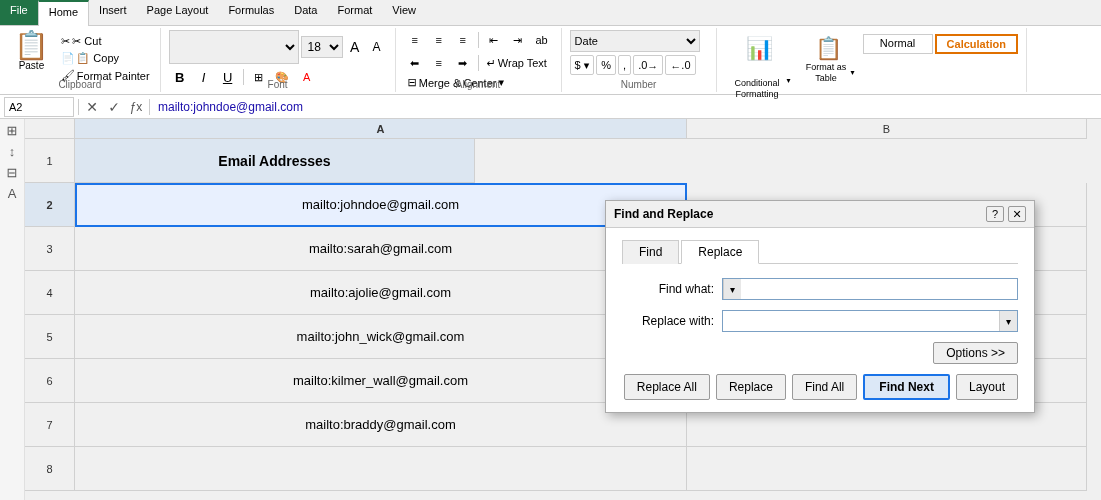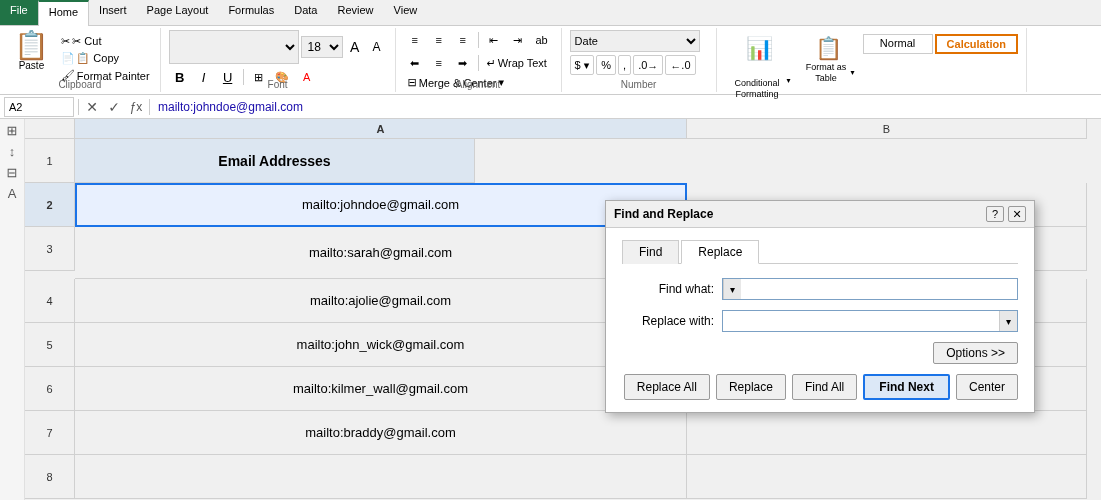--- a/index.html
+++ b/index.html
@@ -10,21 +10,21 @@
 
 <div>
 
   <div style="display:flex; height:26px; background:#f0f0f0; border-bottom:1px solid #ccc;">
     <div style="padding:4px 10px; font-size:11px; cursor:pointer; background:#217346; color:#fff;">File</div>
     <div style="padding:4px 10px; font-size:11px; cursor:pointer; background:#fff; border-top:2px solid #217346; border-left:1px solid #ccc; border-right:1px solid #ccc; margin-bottom:-1px;">Home</div>
     <div style="padding:4px 10px; font-size:11px; cursor:pointer;">Insert</div>
     <div style="padding:4px 10px; font-size:11px; cursor:pointer;">Page Layout</div>
     <div style="padding:4px 10px; font-size:11px; cursor:pointer;">Formulas</div>
     <div style="padding:4px 10px; font-size:11px; cursor:pointer;">Data</div>
-    <div style="padding:4px 10px; font-size:11px; cursor:pointer;">Review</div>
+    <div style="padding:4px 10px; font-size:11px; cursor:pointer;">Format</div>
     <div style="padding:4px 10px; font-size:11px; cursor:pointer;">View</div>
   </div>
 
   <div style="display:flex; align-items:stretch; background:#fff; border-bottom:1px solid #ccc; height:69px; padding:2px 0;">
 
     <div style="display:flex; align-items:flex-start; padding:2px 8px; border-right:1px solid #e0e0e0; gap:4px; position:relative;">
       <div style="display:flex;flex-direction:column;align-items:center;cursor:pointer;padding:2px 6px;">
         <div style="font-size:28px;line-height:1;">📋</div>
         <div style="font-size:10px;">Paste</div>
       </div>
@@ -173,21 +173,21 @@
     </div>
 
     <div style="display:flex;">
       <div style="width:50px;background:#dce6f1;border-right:1px solid #d0d0d0;border-bottom:1px solid #d0d0d0;text-align:center;font-size:11px;color:#333;display:flex;align-items:center;justify-content:center;height:44px;flex-shrink:0;font-weight:bold;">2</div>
       <div style="width:612px;border-right:1px solid #d0d0d0;border-bottom:1px solid #d0d0d0;display:flex;align-items:center;justify-content:center;font-size:13px;padding:2px 8px;background:#e8f0fe;outline:2px solid #1a73e8;outline-offset:-2px;height:44px;">mailto:johndoe@gmail.com</div>
       <div style="width:400px;border-right:1px solid #d0d0d0;border-bottom:1px solid #d0d0d0;display:flex;align-items:center;justify-content:center;font-size:13px;padding:2px 8px;height:44px;"></div>
     </div>
 
     <div style="display:flex;">
       <div style="width:50px;background:#f0f0f0;border-right:1px solid #d0d0d0;border-bottom:1px solid #d0d0d0;text-align:center;font-size:11px;color:#333;display:flex;align-items:center;justify-content:center;height:44px;flex-shrink:0;">3</div>
-      <div style="width:612px;border-right:1px solid #d0d0d0;border-bottom:1px solid #d0d0d0;display:flex;align-items:center;justify-content:center;font-size:13px;padding:2px 8px;height:52px;">mailto:sarah@gmail.com</div>
+      <div style="width:612px;border-right:1px solid #d0d0d0;border-bottom:1px solid #d0d0d0;display:flex;align-items:center;justify-content:center;font-size:13px;padding:2px 8px;height:44px;">mailto:sarah@gmail.com</div>
       <div style="width:400px;border-right:1px solid #d0d0d0;border-bottom:1px solid #d0d0d0;display:flex;align-items:center;justify-content:center;font-size:13px;padding:2px 8px;height:44px;"></div>
     </div>
 
     <div style="display:flex;">
       <div style="width:50px;background:#f0f0f0;border-right:1px solid #d0d0d0;border-bottom:1px solid #d0d0d0;text-align:center;font-size:11px;color:#333;display:flex;align-items:center;justify-content:center;height:44px;flex-shrink:0;">4</div>
       <div style="width:612px;border-right:1px solid #d0d0d0;border-bottom:1px solid #d0d0d0;display:flex;align-items:center;justify-content:center;font-size:13px;padding:2px 8px;height:44px;">mailto:ajolie@gmail.com</div>
       <div style="width:400px;border-right:1px solid #d0d0d0;border-bottom:1px solid #d0d0d0;display:flex;align-items:center;justify-content:center;font-size:13px;padding:2px 8px;height:44px;"></div>
     </div>
 
     <div style="display:flex;">
@@ -252,18 +252,18 @@
 
       <div style="display:flex;justify-content:flex-end;margin-bottom:4px;">
         <button style="padding:3px 12px;font-size:12px;cursor:pointer;border:1px solid #999;background:#f0f0f0;border-radius:2px;">Options &gt;&gt;</button>
       </div>
 
       <div style="display:flex;justify-content:flex-end;gap:6px;margin-top:10px;">
         <button style="padding:4px 12px;font-size:12px;cursor:pointer;border:1px solid #999;background:#f0f0f0;border-radius:2px;">Replace All</button>
         <button style="padding:4px 12px;font-size:12px;cursor:pointer;border:1px solid #999;background:#f0f0f0;border-radius:2px;">Replace</button>
         <button style="padding:4px 12px;font-size:12px;cursor:pointer;border:1px solid #999;background:#f0f0f0;border-radius:2px;">Find All</button>
         <button style="padding:4px 14px;font-size:12px;cursor:pointer;border:2px solid #1a73e8;background:#dce8f7;border-radius:2px;font-weight:bold;">Find Next</button>
-        <button style="padding:4px 12px;font-size:12px;cursor:pointer;border:1px solid #999;background:#f0f0f0;border-radius:2px;">Center</button>
+        <button style="padding:4px 12px;font-size:12px;cursor:pointer;border:1px solid #999;background:#f0f0f0;border-radius:2px;">Layout</button>
       </div>
 
     </div>
   </div>
 </div>
 
 </body></html>

